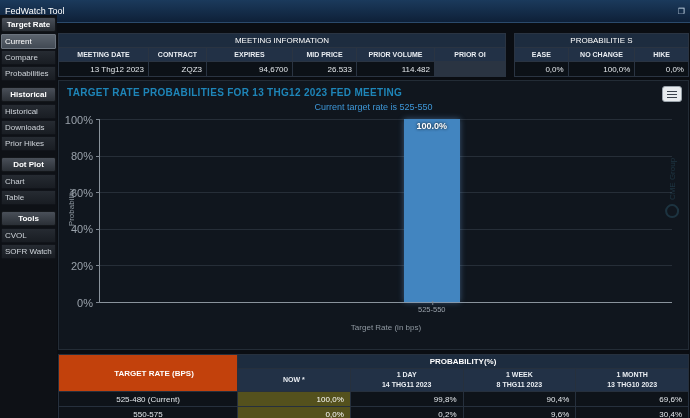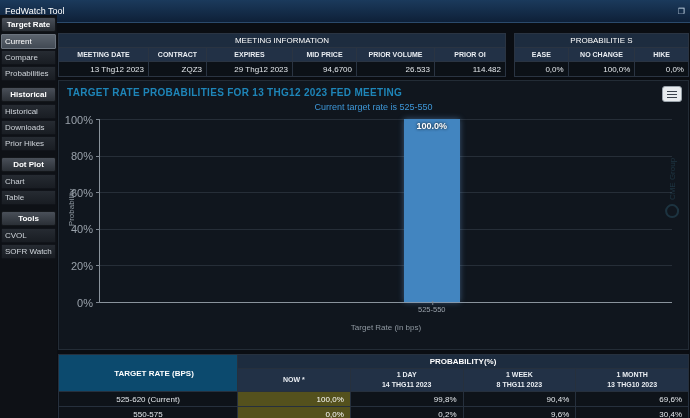--- a/index.html
+++ b/index.html
@@ -79,21 +79,21 @@
                   color:#8f98a1; font-size:8px; white-space:nowrap; }
   .watermark { position:absolute; right:-14px; top:100px; transform:rotate(-90deg);
                display:flex; align-items:center; gap:4px; opacity:.22; color:#4a9cbb; font-size:8px; }
   .wm-circle { width:14px; height:14px; border:2.5px solid currentColor; border-radius:50%; }
   
   .btable { position:absolute; left:58px; top:354px; right:1px;
             display:grid; grid-template-columns:178px 1fr 1fr 1fr 1fr;
             grid-template-rows:13px 22px 14px 14px; gap:1px;
             background:#26303d; border:1px solid #26303d; font-size:8px; }
   .bt-band { background:#1d2c3f; color:#fff; font-weight:bold; display:flex; align-items:center; justify-content:center; }
-  .bt-target-header { background:#0c4a6e; color:#fff; font-weight:bold; display:flex; align-items:center; justify-content:center;padding-left:12px; }
+  .bt-target-header { background:#c2410c; color:#fff; font-weight:bold; display:flex; align-items:center; justify-content:center;padding-left:12px; }
   .bt-colhead { background:#223146; color:#e9edf2; font-weight:bold; font-size:7px;
                 display:flex; flex-direction:column; align-items:center; justify-content:center; line-height:1.4; cursor:pointer; }
   .bt-target { background:#0e1319; color:#e3e7eb; display:flex; align-items:center; justify-content:center; }
   .bt-cell { background:#0e1319; color:#e3e7eb; display:flex; align-items:center; justify-content:flex-end; padding-right:6px; }
   .bt-cell.now { background:#54511d; color:#fff; }
 </style>
 </head>
 <body>
 
 <div class="app">
@@ -134,21 +134,20 @@
     <div class="itable meeting">
       <div class="band">MEETING INFORMATION</div>
       <div class="ihead">MEETING DATE</div>
       <div class="ihead">CONTRACT</div>
       <div class="ihead">EXPIRES</div>
       <div class="ihead">MID PRICE</div>
       <div class="ihead">PRIOR VOLUME</div>
       <div class="ihead">PRIOR OI</div>
       <div class="ival">13 Thg12 2023</div>
       <div class="ival">ZQZ3</div>
-      <div class="ival">29 Thg12 2023</div>
       <div class="ival">94,6700</div>
       <div class="ival">26.533</div>
       <div class="ival">114.482</div>
     </div>
     <div class="itable probs">
       <div class="band">PROBABILITIE S</div>
       <div class="ihead">EASE</div>
       <div class="ihead">NO CHANGE</div>
       <div class="ihead">HIKE</div>
       <div class="ival">0,0%</div>
@@ -212,21 +211,21 @@
     </div>
     <div class="bt-colhead" style="grid-column:4;grid-row:2">
       <div>1 WEEK</div>
       <div class="date">8 THG11 2023</div>
     </div>
     <div class="bt-colhead" style="grid-column:5;grid-row:2">
       <div>1 MONTH</div>
       <div class="date">13 THG10 2023</div>
     </div>
 
-    <div class="bt-target" style="grid-column:1;grid-row:3">525-620 (Current)</div>
+    <div class="bt-target" style="grid-column:1;grid-row:3">525-480 (Current)</div>
     <div class="bt-cell now" style="grid-column:2;grid-row:3">100,0%</div>
     <div class="bt-cell" style="grid-column:3;grid-row:3">99,8%</div>
     <div class="bt-cell" style="grid-column:4;grid-row:3">90,4%</div>
     <div class="bt-cell" style="grid-column:5;grid-row:3">69,6%</div>
 
     <div class="bt-target" style="grid-column:1;grid-row:4">550-575</div>
     <div class="bt-cell now" style="grid-column:2;grid-row:4">0,0%</div>
     <div class="bt-cell" style="grid-column:3;grid-row:4">0,2%</div>
     <div class="bt-cell" style="grid-column:4;grid-row:4">9,6%</div>
     <div class="bt-cell" style="grid-column:5;grid-row:4">30,4%</div>

